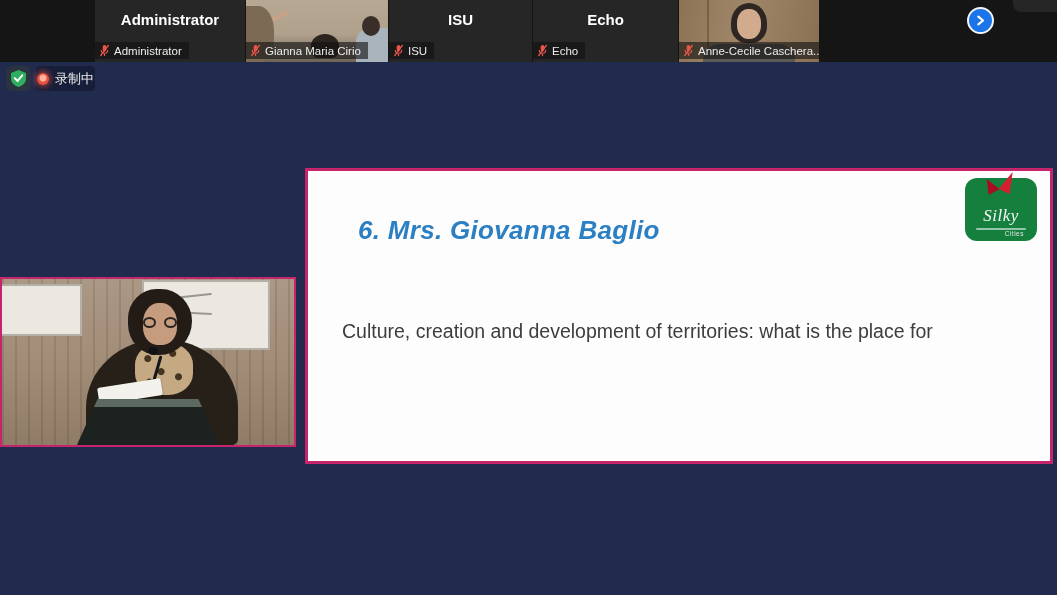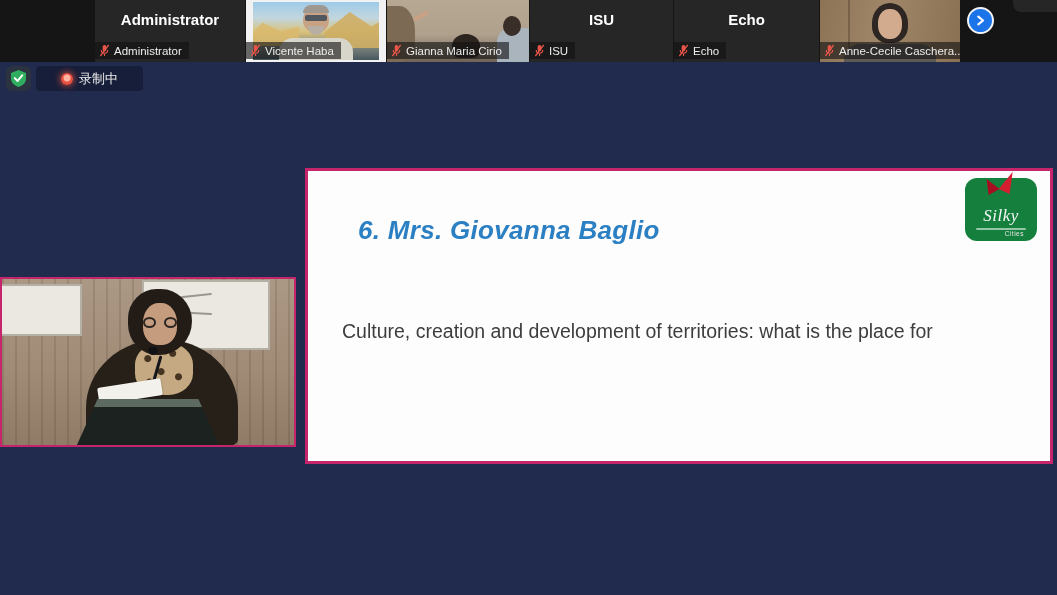--- a/index.html
+++ b/index.html
@@ -63,21 +63,21 @@
   .next-btn{position:absolute;left:967px;top:7px;width:27px;height:27px;border-radius:50%;
      background:#1b74e8;border:2px solid #f3f3f3;box-sizing:border-box;
      display:flex;align-items:center;justify-content:center;cursor:pointer;}
   .winctl{position:absolute;right:0;top:0;width:44px;height:12px;background:#2b2b2b;
      border-radius:0 0 0 8px;opacity:.8;}
 
   
   .badge-secure{position:absolute;left:6px;top:66px;width:25px;height:25px;border-radius:6px;
      background:#2b3340;display:flex;align-items:center;justify-content:center;}
   .pill{position:absolute;top:66px;height:25px;display:flex;align-items:center;gap:6px;
-     background:rgba(10,16,34,.45);border-radius:4px;padding:0 25px;color:#ececec;font-size:13px;}
+     background:rgba(10,16,34,.45);border-radius:4px;padding:0 1px;color:#ececec;font-size:13px;}
   .pill-rec{left:36px;}
   .pill-pin{left:102px;cursor:pointer;}
   .rec-dot{width:12px;height:12px;border-radius:50%;
      background:radial-gradient(circle at 50% 42%,#ffb3a0 0 3px,#e8503f 4px 6px);
      box-shadow:0 0 6px 1px rgba(232,80,63,.8);}
 
   
   .pinned{position:absolute;left:0;top:277px;width:296px;height:170px;box-sizing:border-box;
      border:2px solid #c6246b;background:#9c8772;cursor:pointer;}
   .p-scene{position:absolute;inset:0;overflow:hidden;
@@ -147,44 +147,20 @@
                 <rect x="4" y="1" width="4" height="7" rx="2" fill="#e85549"></rect>
                 <path d="M2.5 6.5 a3.5 3.5 0 0 0 7 0" stroke="#e85549" stroke-width="1.3" fill="none"></path>
                 <line x1="6" y1="10.5" x2="6" y2="13" stroke="#e85549" stroke-width="1.3"></line>
                 <line x1="1.5" y1="13" x2="10.5" y2="1" stroke="#e85549" stroke-width="1.4"></line>
               </svg>
           </span>
           <span>Administrator</span>
         </div>
       </div>
 
-      <div class="tile" style="width:140px">
-        <div class="v-frame">
-          <div class="v-scene">
-            <div class="v-bldg-l"></div>
-            <div class="v-bldg-r"></div>
-            <div class="v-body"></div>
-            <div class="v-head"></div>
-            <div class="v-hair"></div>
-            <div class="v-glasses"></div>
-            <div class="v-beard"></div>
-          </div>
-        </div>
-        <div class="name-tag">
-          <span class="mic-ico">
-            <svg width="11" height="13" viewBox="0 0 12 14">
-                <rect x="4" y="1" width="4" height="7" rx="2" fill="#e85549"></rect>
-                <path d="M2.5 6.5 a3.5 3.5 0 0 0 7 0" stroke="#e85549" stroke-width="1.3" fill="none"></path>
-                <line x1="6" y1="10.5" x2="6" y2="13" stroke="#e85549" stroke-width="1.3"></line>
-                <line x1="1.5" y1="13" x2="10.5" y2="1" stroke="#e85549" stroke-width="1.4"></line>
-              </svg>
-          </span>
-          <span>Vicente Haba</span>
-        </div>
-      </div>
 
       <div class="tile" style="width:142px">
         <div class="g-scene">
           <div class="g-p-left"></div>
           <div class="g-hand"></div>
           <div class="g-head-c"></div>
           <div class="g-p-right"></div>
           <div class="g-head-r"></div>
         </div>
         <div class="name-tag">

